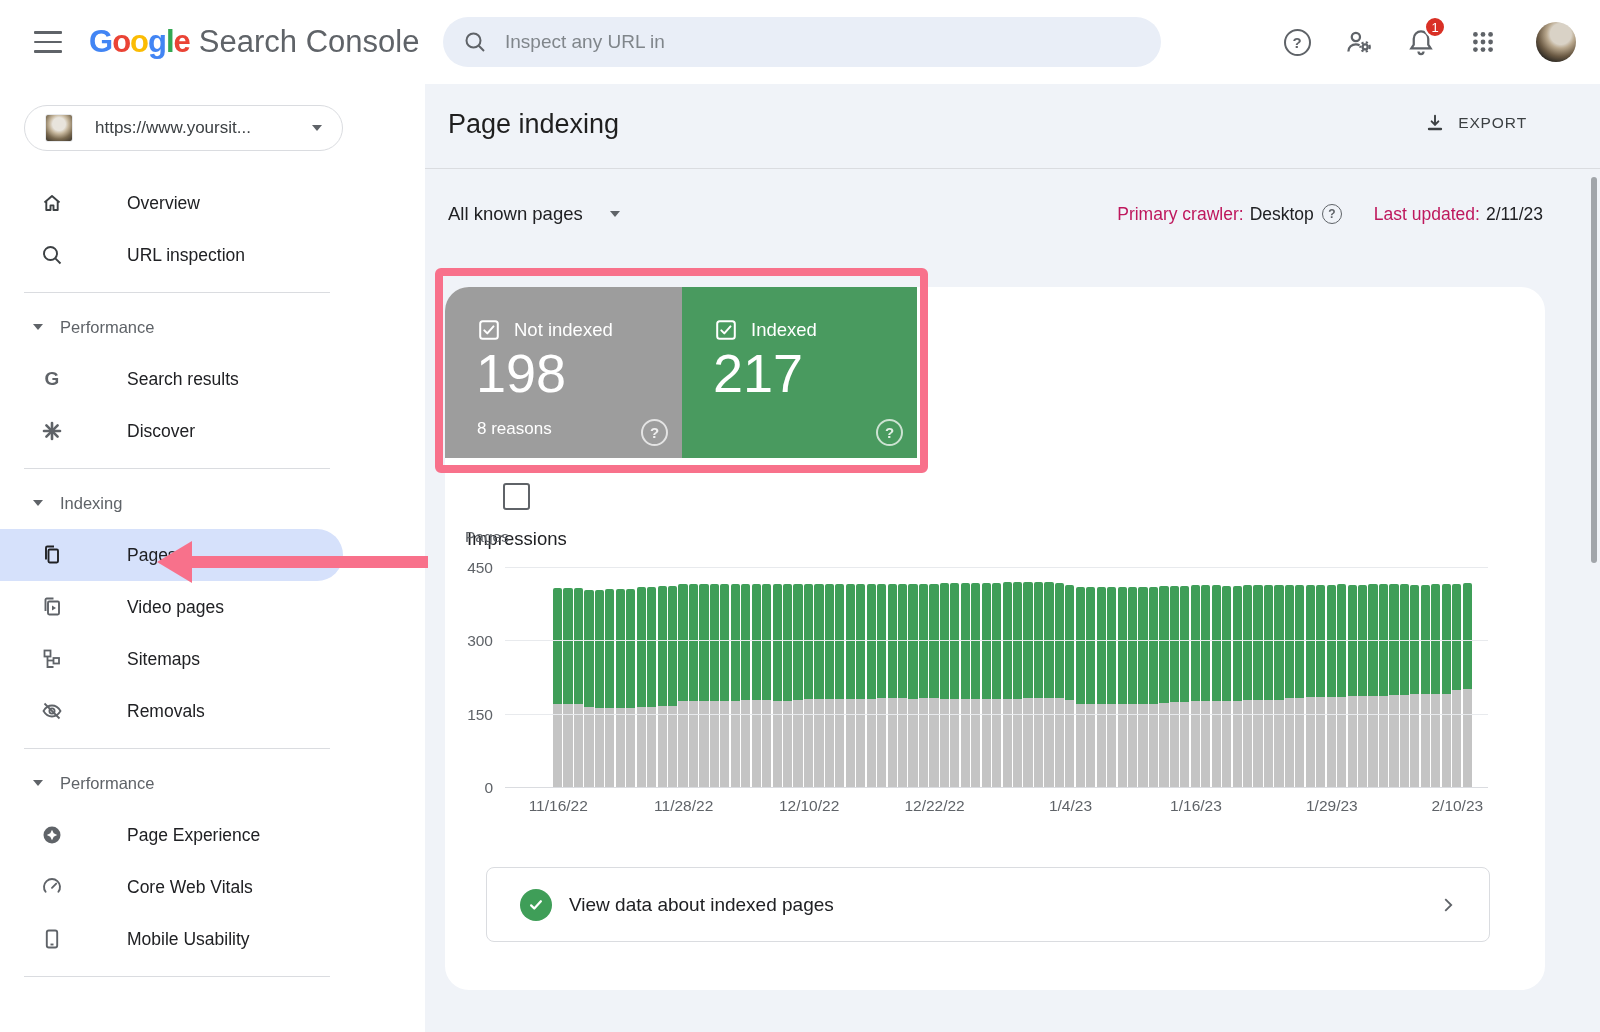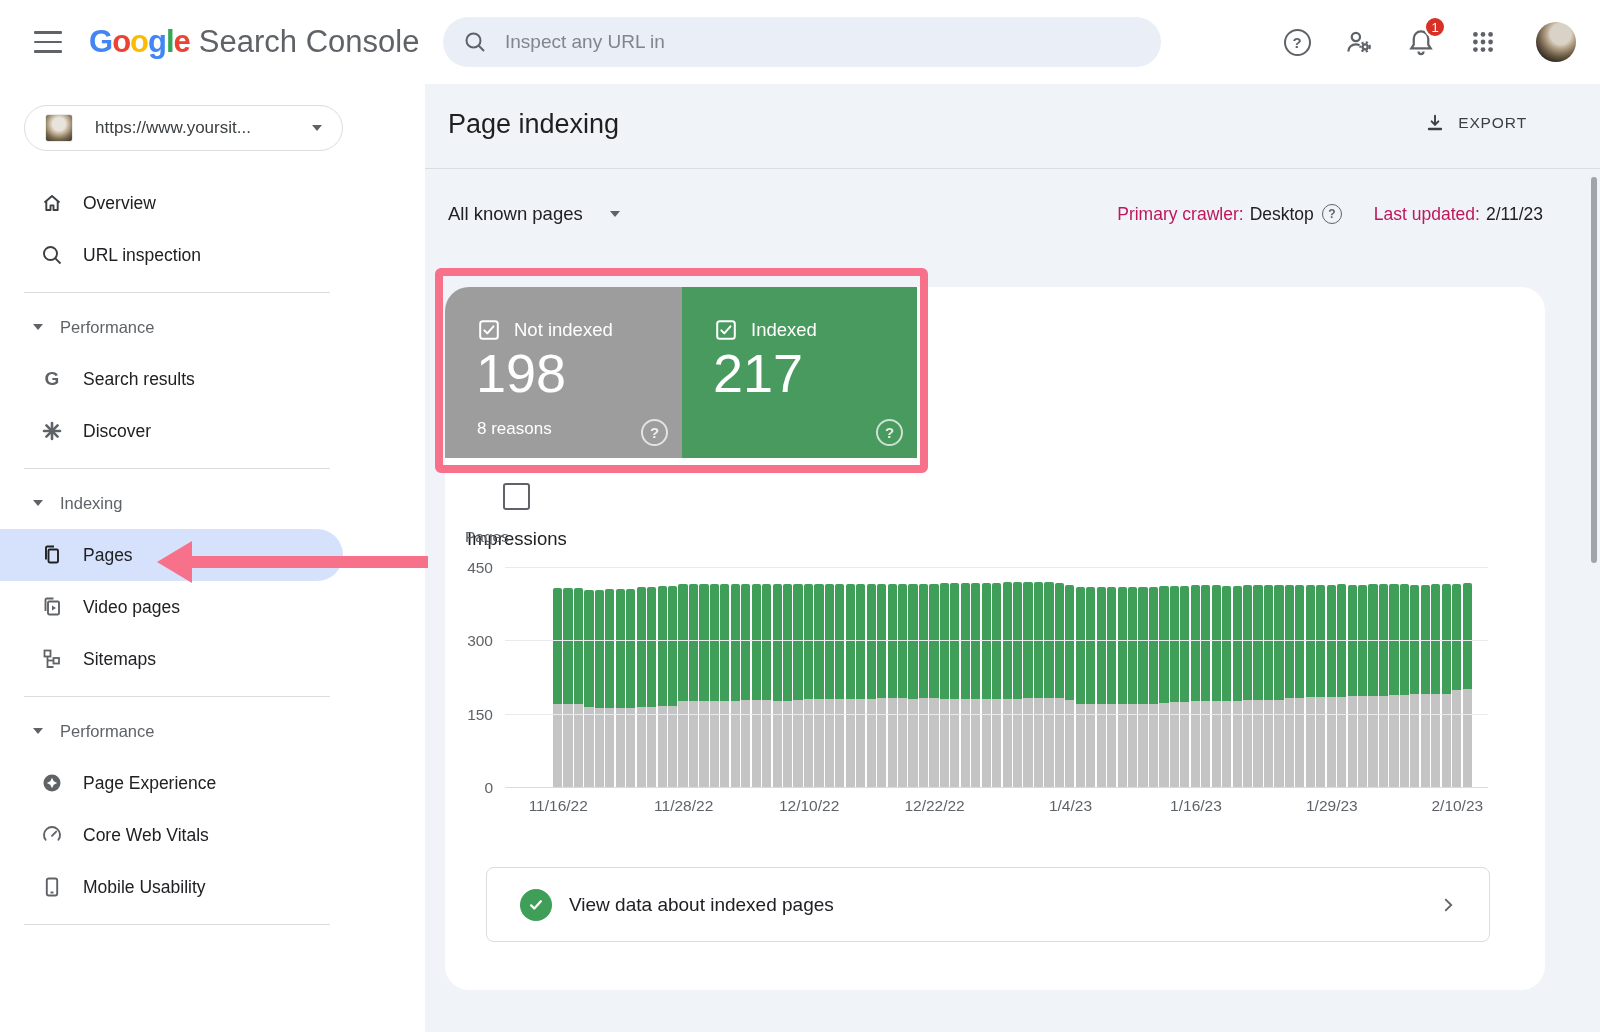--- a/index.html
+++ b/index.html
@@ -28,21 +28,21 @@
   .grid-icon { margin-right:34px; }
   .avatar { width:40px; height:40px; border-radius:50%; margin-right:24px; background:radial-gradient(circle at 62% 30%, #d9d2c6 0 28%, #b9a88e 38%, #6b5a44 60%, #2e2a24 78%, #4a443c 100%); }
 
   
   .sidebar { position:absolute; left:0; top:84px; width:425px; height:948px; background:#fff; }
   .property { margin:21px 0 0 24px; width:319px; height:46px; border:1px solid #dadce0; border-radius:23px; display:flex; align-items:center; padding:0 20px; }
   .prop-thumb { width:28px; height:28px; border-radius:3px; border:1px solid #e8eaed; background:radial-gradient(circle at 50% 35%, #e8e4dc 0 30%, #c6b79d 45%, #7a6a50 70%, #3a342b 100%); }
   .prop-label { margin-left:22px; font-size:17px; color:#3c4043; flex:1; }
   .caret { width:0; height:0; border-left:5.5px solid transparent; border-right:5.5px solid transparent; border-top:6.5px solid #5f6368; }
   .nav { margin-top:26px; }
-  .nav-item { height:52px; display:flex; align-items:center; padding-left:40px; }
+  .nav-item { height:52px; display:flex; align-items:center; padding-left:40px;gap:44px; }
   .nav-item.selected { background:#d6e1fb; width:343px; border-radius:0 26px 26px 0; padding-left:40px; }
   .nicon { width:24px; height:24px; flex:0 0 24px; }
   .nav-label { margin-left:19px; font-size:17.5px; color:#202124; }
   .nav-header { height:52px; display:flex; align-items:center; padding-left:33px; }
   .nav-header .caret { border-top-width:6px; }
   .nav-header-label { margin-left:17px; font-size:16.5px; color:#5f6368; }
   .side-divider { border:none; border-top:1px solid #dadce0; margin:11px 95px 8px 24px; }
 
   
   .main { position:absolute; left:425px; top:84px; width:1175px; height:948px; background:#f0f3f8; }
@@ -241,20 +241,30 @@
         <svg width="24" height="24" viewBox="0 0 24 24" fill="none" stroke="#5f6368" stroke-width="1.8">
             <rect x="4.5" y="3.5" width="6" height="6"></rect>
             <path d="M7.5 9.5v10.5h6"></path>
             <path d="M7.5 13.5h6"></path>
             <rect x="13.5" y="11" width="5.5" height="5.5"></rect>
             <rect x="13.5" y="17.5" width="5.5" height="5.5" transform="translate(0 -3.5)" opacity="0"></rect>
           </svg>
       </span>
       <span class="nav-label">Sitemaps</span>
     </div>
+    <div class="nav-item">
+      <span class="nicon">
+        <svg width="24" height="24" viewBox="0 0 24 24" fill="none" stroke="#5f6368" stroke-width="1.8">
+            <path d="M3.5 12s3.3-5.5 8.5-5.5S20.5 12 20.5 12s-3.3 5.5-8.5 5.5S3.5 12 3.5 12z"></path>
+            <circle cx="12" cy="12" r="2.6"></circle>
+            <line x1="4.5" y1="4.5" x2="19.5" y2="19.5"></line>
+          </svg>
+      </span>
+      <span class="nav-label">Removals</span>
+    </div>
 
     <hr class="side-divider">
 
     <div class="nav-header">
       <span class="caret"></span>
       <span class="nav-header-label">Performance</span>
     </div>
     <div class="nav-item">
       <span class="nicon">
         <svg width="24" height="24" viewBox="0 0 24 24">

